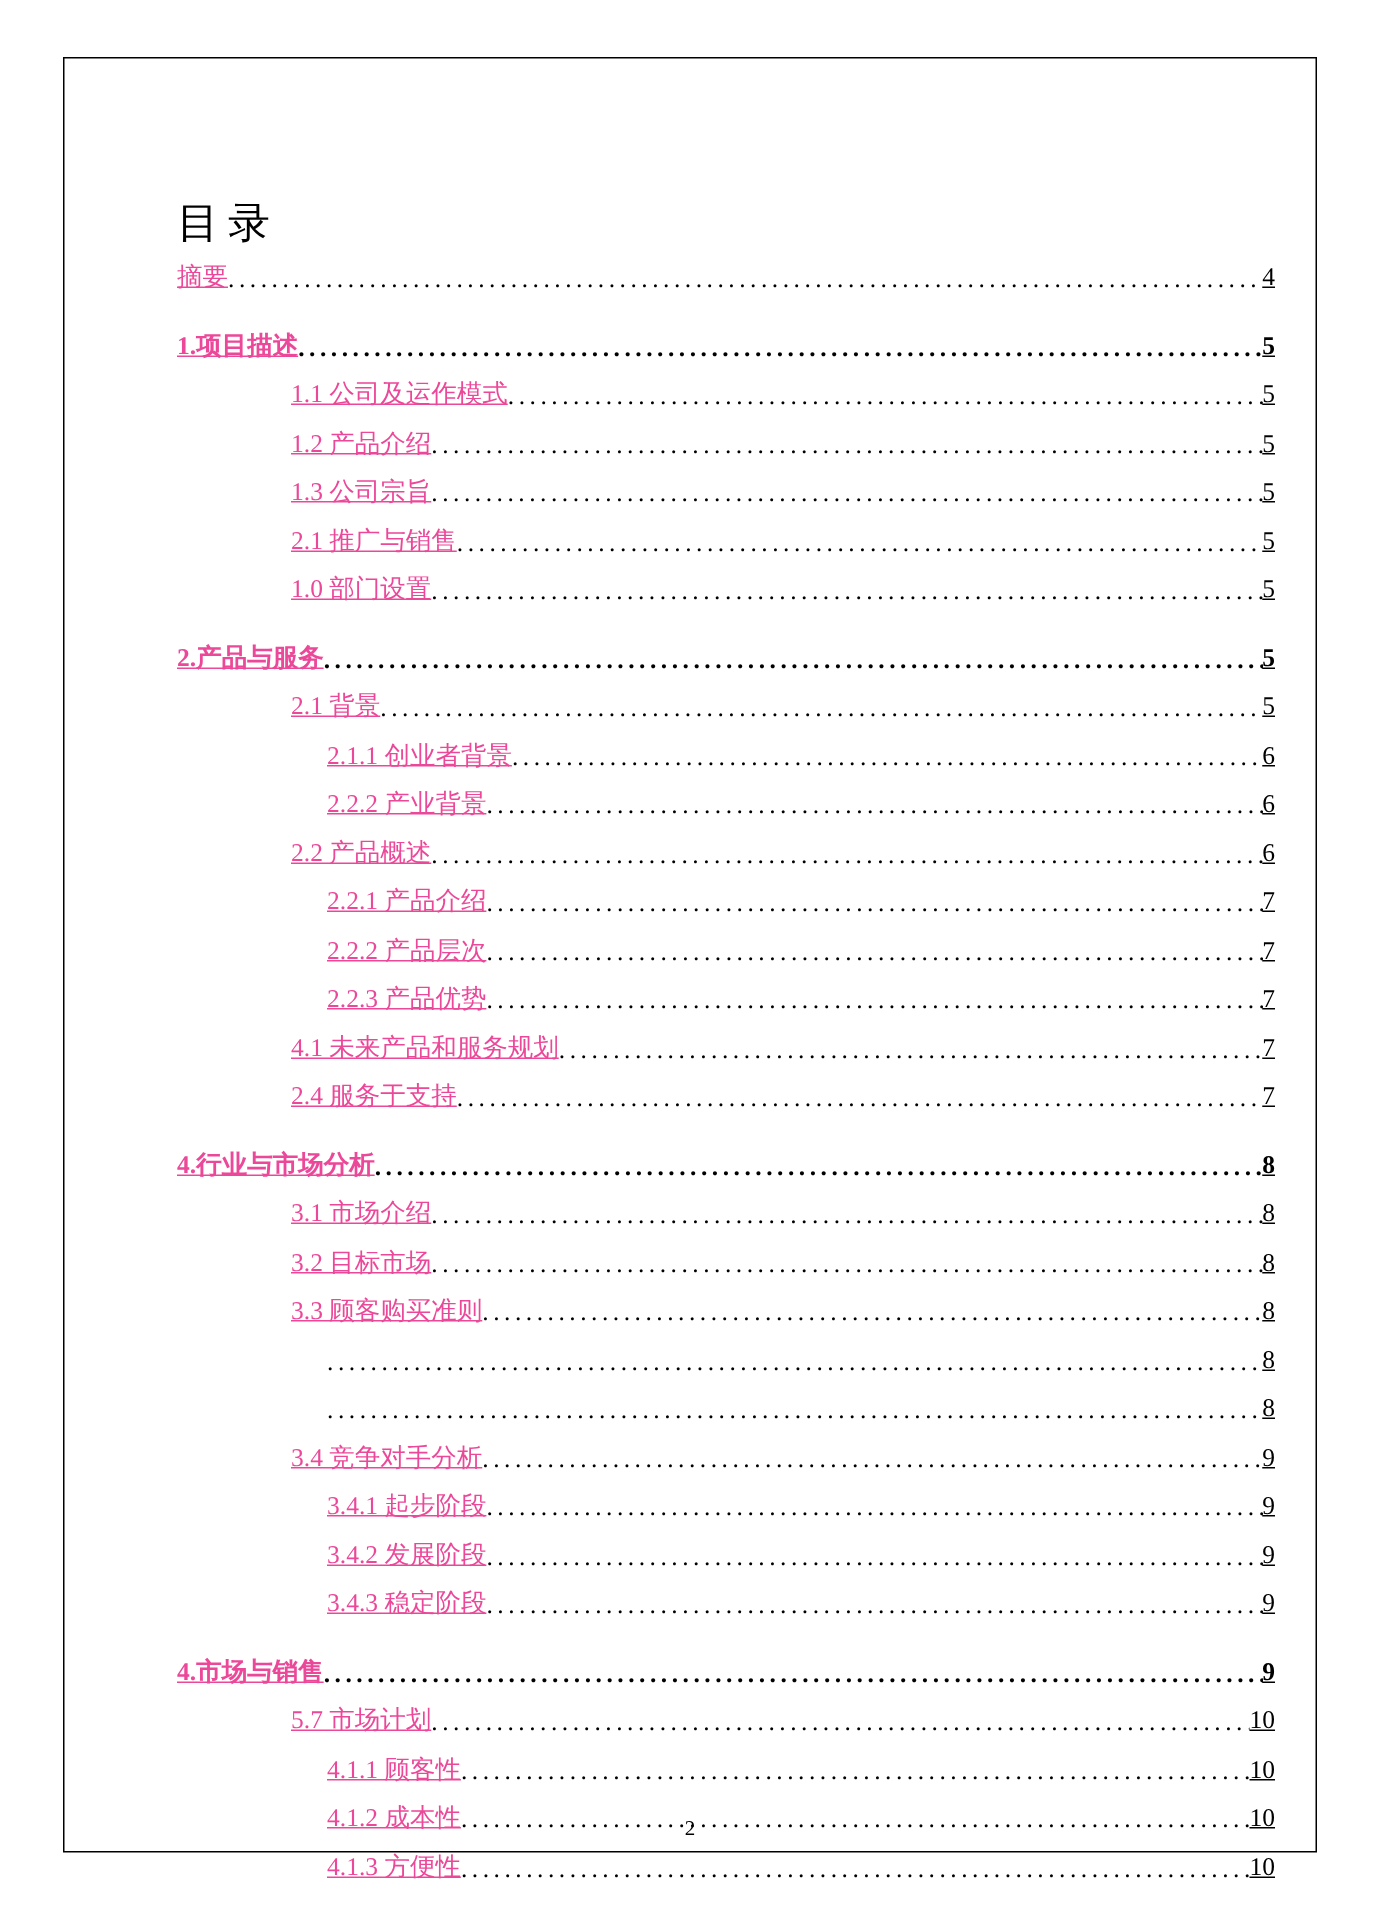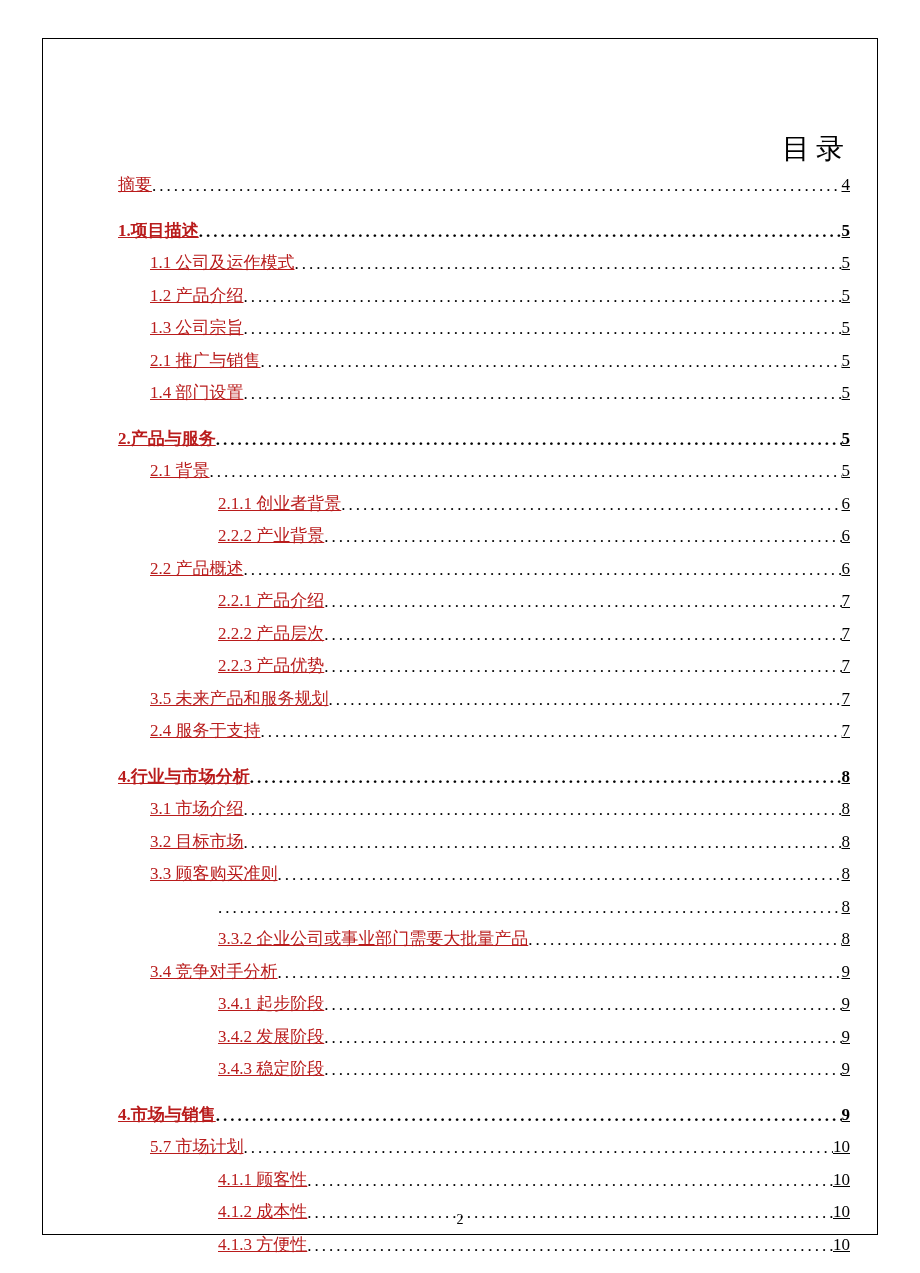--- a/index.html
+++ b/index.html
@@ -22,42 +22,42 @@
       bottom: 38px;
       border: 1.5px solid #000;
     }
     .content {
       position: absolute;
       top: 130px;
       left: 118px;
       right: 70px;
     }
     .title {
-      text-align: right;
+      text-align: left;
       font-size: 28px;
       font-weight: normal;
       letter-spacing: 6px;
       color: #000;
     }
     .toc-entry {
       display: flex;
       align-items: baseline;
       font-size: 17px;
       color: #000;
       margin-bottom: 7px;
       line-height: 1.5;
     }
     .level-0 { margin-left: 0px; margin-top: 4px; }
-    .level-1 { margin-left: 32px; }
+    .level-1 { margin-left: 76px; }
     .level-2 { margin-left: 100px; }
     .section-gap { margin-top: 20px; font-weight: bold; }
     .toc-text {
       text-decoration: underline;
       white-space: nowrap;
-      color: #b91c1c;
+      color: #ec4899;
     }
     .toc-leader {
       flex: 1;
       overflow: hidden;
       letter-spacing: 3px;
       color: #000;
       position: relative;
       top: 1px;
     }
     .toc-leader::after {
@@ -112,21 +112,21 @@
         <span class="toc-text">1.3 公司宗旨</span>
         <span class="toc-leader"></span>
         <span class="toc-page">5</span>
       </div>
       <div class="toc-entry level-1">
         <span class="toc-text">2.1 推广与销售</span>
         <span class="toc-leader"></span>
         <span class="toc-page">5</span>
       </div>
       <div class="toc-entry level-1">
-        <span class="toc-text">1.4 部门设置</span>
+        <span class="toc-text">1.0 部门设置</span>
         <span class="toc-leader"></span>
         <span class="toc-page">5</span>
       </div>
       <div class="toc-entry level-0 section-gap">
         <span class="toc-text">2.产品与服务</span>
         <span class="toc-leader"></span>
         <span class="toc-page">5</span>
       </div>
       <div class="toc-entry level-1">
         <span class="toc-text">2.1 背景</span>
@@ -157,21 +157,21 @@
         <span class="toc-text">2.2.2 产品层次</span>
         <span class="toc-leader"></span>
         <span class="toc-page">7</span>
       </div>
       <div class="toc-entry level-2">
         <span class="toc-text">2.2.3 产品优势</span>
         <span class="toc-leader"></span>
         <span class="toc-page">7</span>
       </div>
       <div class="toc-entry level-1">
-        <span class="toc-text">3.5 未来产品和服务规划</span>
+        <span class="toc-text">4.1 未来产品和服务规划</span>
         <span class="toc-leader"></span>
         <span class="toc-page">7</span>
       </div>
       <div class="toc-entry level-1">
         <span class="toc-text">2.4 服务于支持</span>
         <span class="toc-leader"></span>
         <span class="toc-page">7</span>
       </div>
       <div class="toc-entry level-0 section-gap">
         <span class="toc-text">4.行业与市场分析</span>
@@ -191,21 +191,20 @@
       <div class="toc-entry level-1">
         <span class="toc-text">3.3 顾客购买准则</span>
         <span class="toc-leader"></span>
         <span class="toc-page">8</span>
       </div>
       <div class="toc-entry level-2">
         <span class="toc-leader"></span>
         <span class="toc-page">8</span>
       </div>
       <div class="toc-entry level-2">
-        <span class="toc-text">3.3.2 企业公司或事业部门需要大批量产品</span>
         <span class="toc-leader"></span>
         <span class="toc-page">8</span>
       </div>
       <div class="toc-entry level-1">
         <span class="toc-text">3.4 竞争对手分析</span>
         <span class="toc-leader"></span>
         <span class="toc-page">9</span>
       </div>
       <div class="toc-entry level-2">
         <span class="toc-text">3.4.1 起步阶段</span>

